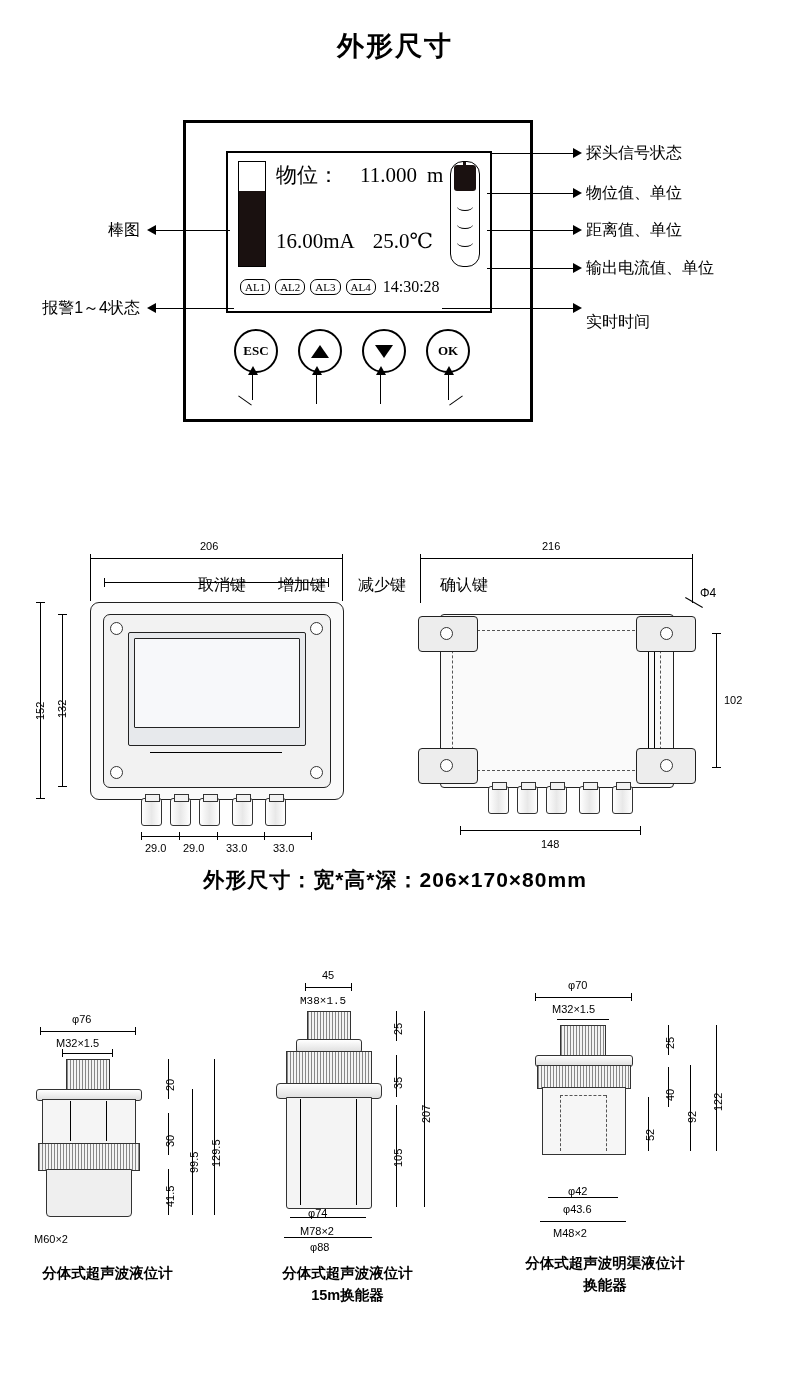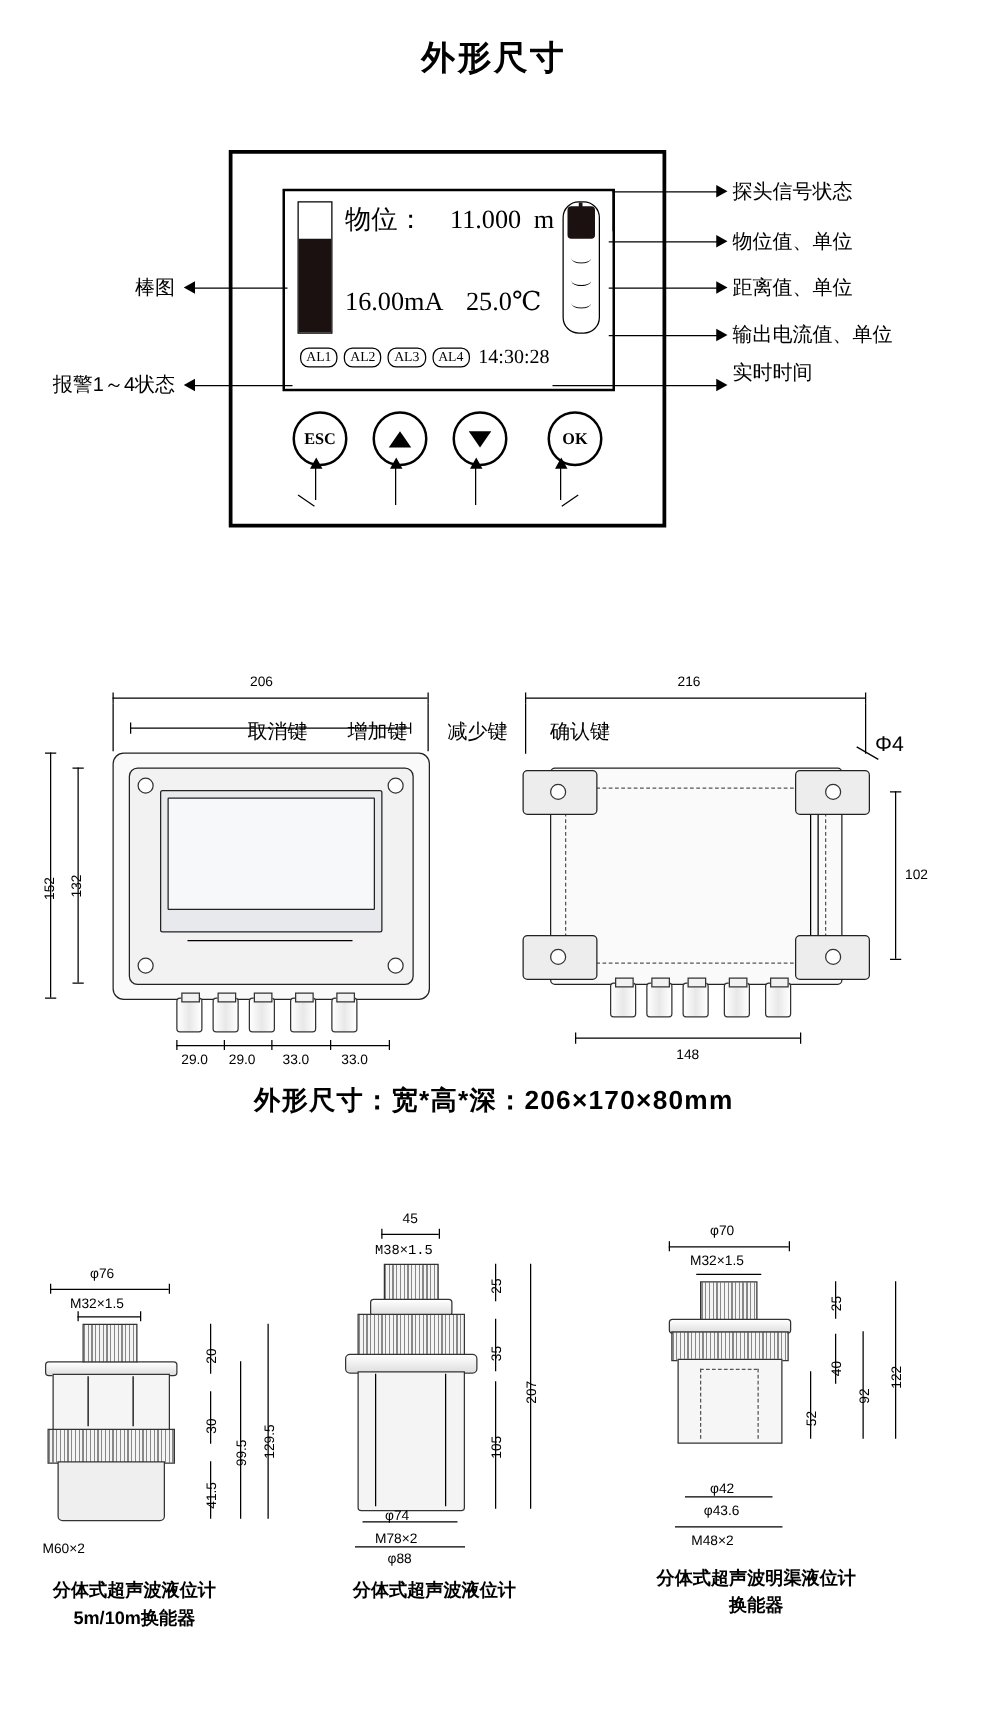--- a/index.html
+++ b/index.html
@@ -66,21 +66,21 @@
   
   .key{
     position:absolute;top:206px;width:40px;height:40px;border-radius:50%;
     border:2.5px solid #000;background:#fff;
     display:flex;align-items:center;justify-content:center;
     font-size:13px;font-weight:bold;font-family:"Liberation Serif","DejaVu Serif",serif;
   }
   #key-esc{left:48px;}
   #key-up{left:112px;}
   #key-down{left:176px;}
-  #key-ok{left:252px;}
+  #key-ok{left:240px;}
   .tri-up{width:0;height:0;border-left:9px solid transparent;border-right:9px solid transparent;border-bottom:13px solid #000;}
   .tri-down{width:0;height:0;border-left:9px solid transparent;border-right:9px solid transparent;border-top:13px solid #000;}
   
   .callout{position:absolute;font-size:16px;white-space:nowrap;}
   .lbl-left{text-align:right;}
   
   .hline{position:absolute;height:0;border-top:1.6px solid #000;}
   .vline{position:absolute;width:0;border-left:1.6px solid #000;}
   .arrow-r{position:absolute;width:0;height:0;border-top:5px solid transparent;border-bottom:5px solid transparent;border-left:9px solid #000;}
   .arrow-l{position:absolute;width:0;height:0;border-top:5px solid transparent;border-bottom:5px solid transparent;border-right:9px solid #000;}
@@ -170,21 +170,21 @@
   <div class="hline" style="left:487px;top:110px;width:88px;"></div>
   <div class="arrow-r" style="left:573px;top:105px;"></div>
   <div class="callout" style="left:586px;top:100px;">距离值、单位</div>
 
   <div class="hline" style="left:487px;top:148px;width:88px;"></div>
   <div class="arrow-r" style="left:573px;top:143px;"></div>
   <div class="callout" style="left:586px;top:138px;">输出电流值、单位</div>
 
   <div class="hline" style="left:442px;top:188px;width:133px;"></div>
   <div class="arrow-r" style="left:573px;top:183px;"></div>
-  <div class="callout" style="left:586px;top:168px;">实时时间</div>
+  <div class="callout" style="left:586px;top:192px;">实时时间</div>
 
   <div class="hline" style="left:150px;top:110px;width:80px;"></div>
   <div class="arrow-l" style="left:147px;top:105px;"></div>
   <div class="callout lbl-left" style="left:88px;top:100px;width:52px;">棒图</div>
 
   <div class="hline" style="left:150px;top:188px;width:84px;"></div>
   <div class="arrow-l" style="left:147px;top:183px;"></div>
   <div class="callout lbl-left" style="left:8px;top:178px;width:132px;">报警1～4状态</div>
 
   <div class="vline" style="left:252px;top:250px;height:30px;"></div>
@@ -283,21 +283,21 @@
     <div class="case" style="left:418px;top:86px;width:58px;height:34px;border-radius:4px;background:#ededed;"></div>
     <div class="case" style="left:636px;top:86px;width:58px;height:34px;border-radius:4px;background:#ededed;"></div>
     <div class="case" style="left:418px;top:218px;width:58px;height:34px;border-radius:4px;background:#ededed;"></div>
     <div class="case" style="left:636px;top:218px;width:58px;height:34px;border-radius:4px;background:#ededed;"></div>
     <div class="screw" style="left:440px;top:97px;"></div>
     <div class="screw" style="left:660px;top:97px;"></div>
     <div class="screw" style="left:440px;top:229px;"></div>
     <div class="screw" style="left:660px;top:229px;"></div>
 
     <div class="thin-h" style="left:684px;top:72px;width:20px;transform:rotate(30deg);"></div>
-    <div class="dim-txt" style="left:700px;top:56px;font-size:17px;">Φ4</div>
+    <div class="dim-txt" style="left:700px;top:56px;font-size:12px;">Φ4</div>
 
     <div class="gland" style="left:488px;top:256px;"></div>
     <div class="gland" style="left:517px;top:256px;"></div>
     <div class="gland" style="left:546px;top:256px;"></div>
     <div class="gland" style="left:579px;top:256px;"></div>
     <div class="gland" style="left:612px;top:256px;"></div>
 
     <div class="thin-v" style="left:716px;top:103px;height:134px;"></div>
     <div class="thin-h" style="left:712px;top:103px;width:9px;"></div>
     <div class="thin-h" style="left:712px;top:237px;width:9px;"></div>
@@ -343,21 +343,20 @@
 
     <div class="thin-v" style="left:192px;top:144px;height:126px;"></div>
     <div class="dim-txt dim-v" style="left:188px;top:228px;">99.5</div>
     <div class="thin-v" style="left:214px;top:114px;height:156px;"></div>
     <div class="dim-txt dim-v" style="left:210px;top:222px;">129.5</div>
 
     <div class="dim-txt" style="left:34px;top:288px;">M60×2</div>
 
     <div class="tcap" style="left:0px;top:318px;width:215px;">
       <div>分体式超声波液位计</div>
-      <div>5m/10m换能器</div>
     </div>
   </div>
 
   <div>
     <div class="thin-h" style="left:305px;top:42px;width:46px;"></div>
     <div class="thin-v" style="left:305px;top:38px;height:8px;"></div>
     <div class="thin-v" style="left:351px;top:38px;height:8px;"></div>
     <div class="dim-txt" style="left:322px;top:24px;">45</div>
     <div class="dim-txt" style="left:300px;top:50px;font-family:Liberation Mono, monospace;">M38×1.5</div>
 
@@ -379,20 +378,21 @@
     <div class="dim-txt dim-v" style="left:420px;top:178px;">207</div>
 
     <div class="thin-h" style="left:290px;top:272px;width:76px;"></div>
     <div class="dim-txt" style="left:308px;top:262px;">φ74</div>
     <div class="thin-h" style="left:284px;top:292px;width:88px;"></div>
     <div class="dim-txt" style="left:300px;top:280px;">M78×2</div>
     <div class="dim-txt" style="left:310px;top:296px;">φ88</div>
 
     <div class="tcap" style="left:240px;top:318px;width:215px;">
       <div>分体式超声波液位计</div>
+      <div>15m换能器</div>
     </div>
   </div>
 
   <div>
     <div class="thin-h" style="left:535px;top:52px;width:96px;"></div>
     <div class="thin-v" style="left:535px;top:48px;height:8px;"></div>
     <div class="thin-v" style="left:631px;top:48px;height:8px;"></div>
     <div class="dim-txt" style="left:568px;top:34px;">φ70</div>
     <div class="thin-h" style="left:557px;top:74px;width:52px;"></div>
     <div class="dim-txt" style="left:552px;top:58px;">M32×1.5</div>

